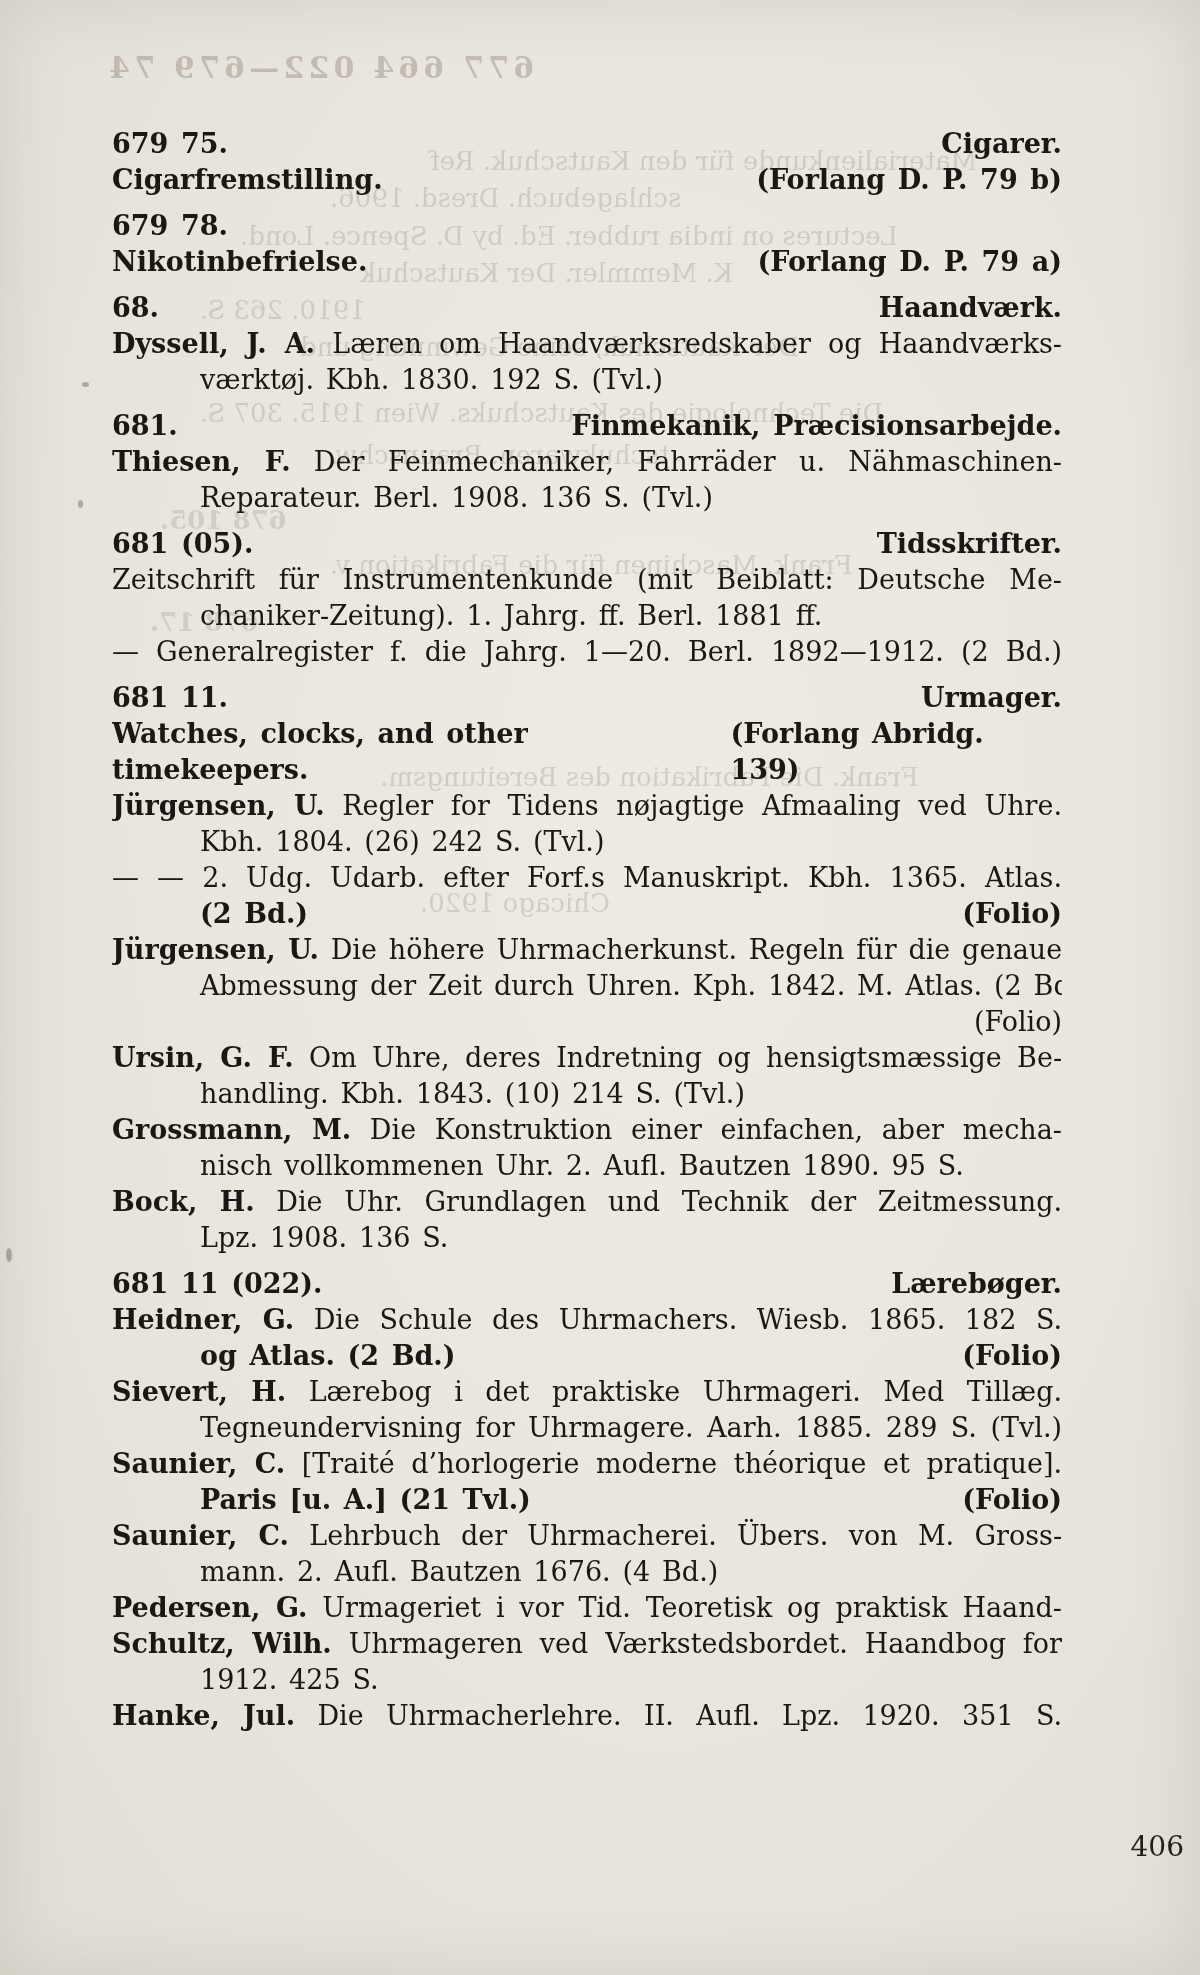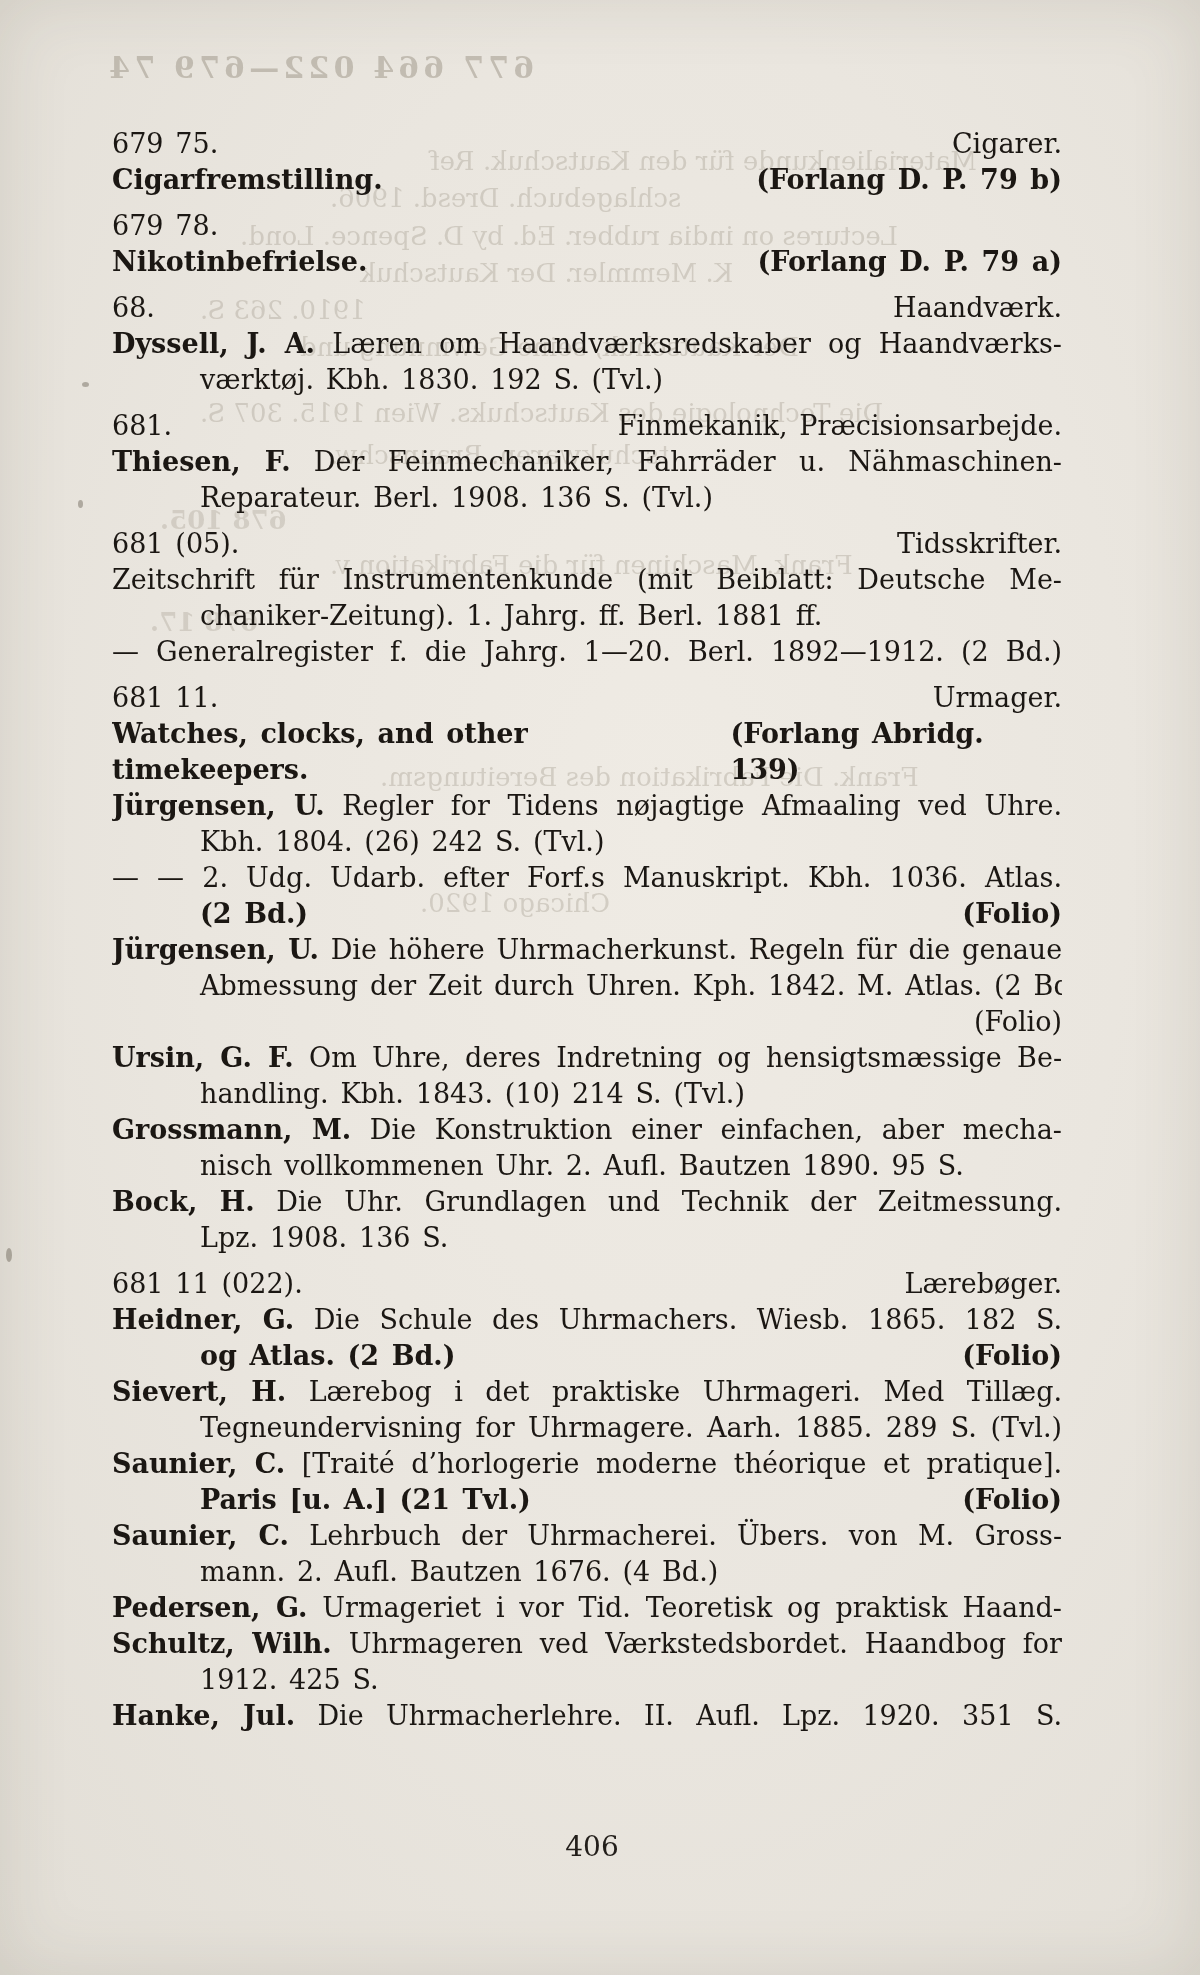--- a/index.html
+++ b/index.html
@@ -23,30 +23,30 @@
   .bleed{color:#9e9688;opacity:.34;filter:blur(.7px);font-size:26px;}
   .bleed.hdr{font-weight:bold;font-size:30px;letter-spacing:.14em;opacity:.46;color:#958d7e;}
   .bleed.bold{font-weight:bold;opacity:.30;}
   .speck{position:absolute;border-radius:50%;background:rgba(70,60,45,.35);}
   
   .content{
     position:absolute;left:112px;top:126px;width:950px;
     font-size:27px;line-height:36px;word-spacing:.12em;
   }
   .row{min-height:36px;overflow:hidden;}
-  .heading{display:flex;justify-content:space-between;font-weight:normal;margin-top:10px;}
+  .heading{display:flex;justify-content:space-between;font-weight:bold;margin-top:10px;}
   .content .heading:first-child{margin-top:0;}
   .just{text-align:justify;text-align-last:justify;white-space:nowrap;}
   .split{display:flex;justify-content:space-between;font-weight:bold;}
   .ind{padding-left:88px;}
   .rightonly{text-align:right;}
   .b{font-weight:bold;}
   .page-number{
     position:absolute;top:1830px;left:0;width:1184px;
-    text-align:center;font-size:28px;color:#221e1a;
+    text-align:right;font-size:28px;color:#221e1a;
   }
 </style>
 </head>
 <body>
 
 <div class="page">
 
   <div class="bleed-layer">
     <div class="bleed hdr" style="top:50px;left:105px;">677 664 022—679 74</div>
     <div class="bleed" style="top:146px;left:430px;">Materialienkunde für den Kautschuk. Ref</div>
@@ -131,21 +131,21 @@
       <span>Watches, clocks, and other timekeepers.</span>
       <span>(Forlang Abridg. 139)</span>
     </div>
     <div class="row just">
       <span class="b">Jürgensen, U.</span> <span>Regler for Tidens nøjagtige Afmaaling ved Uhre.</span>
     </div>
     <div class="row ind">
       <span>Kbh. 1804. (26) 242 S. (Tvl.)</span>
     </div>
     <div class="row just">
-      <span>— — 2. Udg. Udarb. efter Forf.s Manuskript. Kbh. 1036. Atlas.</span>
+      <span>— — 2. Udg. Udarb. efter Forf.s Manuskript. Kbh. 1365. Atlas.</span>
     </div>
     <div class="row split ind">
       <span>(2 Bd.)</span>
       <span>(Folio)</span>
     </div>
     <div class="row just">
       <span class="b">Jürgensen, U.</span> <span>Die höhere Uhrmacherkunst. Regeln für die genaue</span>
     </div>
     <div class="row just ind">
       <span>Abmessung der Zeit durch Uhren. Kph. 1842. M. Atlas. (2 Bd.)</span>

